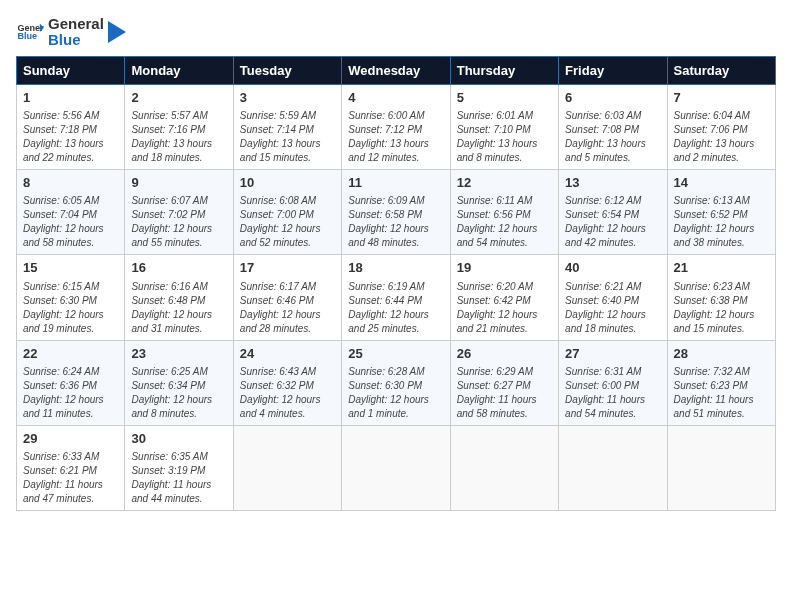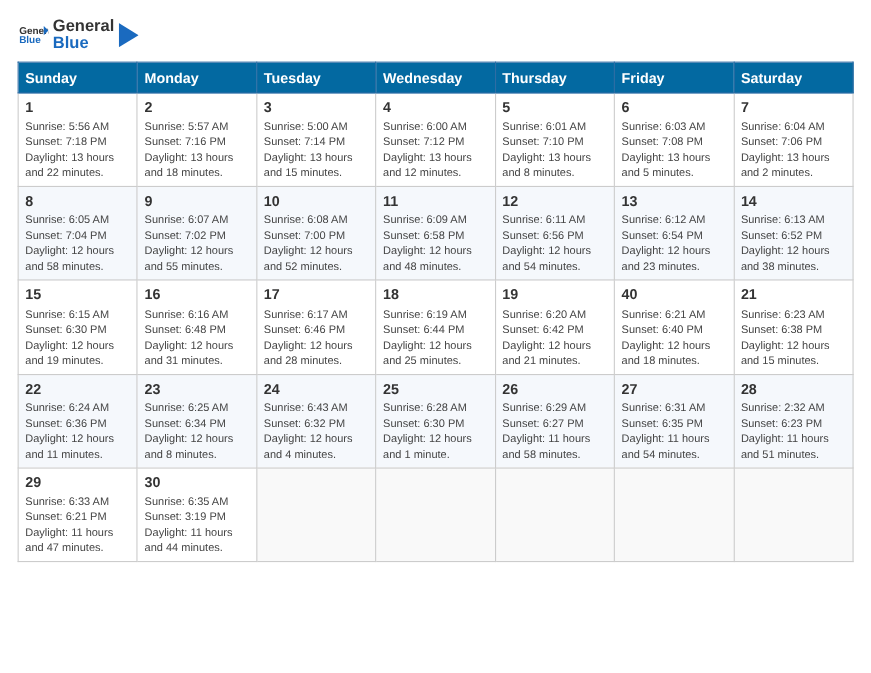--- a/index.html
+++ b/index.html
@@ -36,21 +36,21 @@
     .subtitle {
       font-size: 16px;
       color: #333;
     }
     table {
       width: 100%;
       border-collapse: collapse;
       font-size: 11px;
     }
     thead tr th {
-      background-color: #0369a1;
+      background-color: #0f172a;
       color: #fff;
       text-align: left;
       padding: 6px 6px;
       font-size: 13px;
       font-weight: bold;
       border: 1px solid #2e6da4;
     }
     tbody tr td {
       border: 1px solid #ccc;
       padding: 4px 6px;
@@ -68,20 +68,21 @@
     }
     .day-number {
       font-size: 13px;
       font-weight: bold;
       display: block;
       margin-bottom: 2px;
     }
     .day-details {
       font-size: 10px;
       color: #444;
+      font-style: italic;
     }
     .empty-cell {
       background: #f9f9f9 !important;
     }
   </style>
 </head>
 <body>
 
 <div class="header-area">
   <div class="logo">
@@ -134,21 +135,21 @@
         <span class="day-number">2</span>
         <div class="day-details">
           <div>Sunrise: 5:57 AM</div>
           <div>Sunset: 7:16 PM</div>
           <div>Daylight: 13 hours and 18 minutes.</div>
         </div>
       </td>
         <td>
         <span class="day-number">3</span>
         <div class="day-details">
-          <div>Sunrise: 5:00 AM</div>
+          <div>Sunrise: 5:59 AM</div>
           <div>Sunset: 7:14 PM</div>
           <div>Daylight: 13 hours and 15 minutes.</div>
         </div>
       </td>
         <td>
         <span class="day-number">4</span>
         <div class="day-details">
           <div>Sunrise: 6:00 AM</div>
           <div>Sunset: 7:12 PM</div>
           <div>Daylight: 13 hours and 12 minutes.</div>
@@ -218,21 +219,21 @@
           <div>Sunrise: 6:11 AM</div>
           <div>Sunset: 6:56 PM</div>
           <div>Daylight: 12 hours and 54 minutes.</div>
         </div>
       </td>
         <td>
         <span class="day-number">13</span>
         <div class="day-details">
           <div>Sunrise: 6:12 AM</div>
           <div>Sunset: 6:54 PM</div>
-          <div>Daylight: 12 hours and 23 minutes.</div>
+          <div>Daylight: 12 hours and 42 minutes.</div>
         </div>
       </td>
         <td>
         <span class="day-number">14</span>
         <div class="day-details">
           <div>Sunrise: 6:13 AM</div>
           <div>Sunset: 6:52 PM</div>
           <div>Daylight: 12 hours and 38 minutes.</div>
         </div>
       </td>
@@ -333,28 +334,28 @@
         <div class="day-details">
           <div>Sunrise: 6:29 AM</div>
           <div>Sunset: 6:27 PM</div>
           <div>Daylight: 11 hours and 58 minutes.</div>
         </div>
       </td>
         <td>
         <span class="day-number">27</span>
         <div class="day-details">
           <div>Sunrise: 6:31 AM</div>
-          <div>Sunset: 6:35 PM</div>
+          <div>Sunset: 6:00 PM</div>
           <div>Daylight: 11 hours and 54 minutes.</div>
         </div>
       </td>
         <td>
         <span class="day-number">28</span>
         <div class="day-details">
-          <div>Sunrise: 2:32 AM</div>
+          <div>Sunrise: 7:32 AM</div>
           <div>Sunset: 6:23 PM</div>
           <div>Daylight: 11 hours and 51 minutes.</div>
         </div>
       </td>
       </tr>
       <tr>
         <td>
         <span class="day-number">29</span>
         <div class="day-details">
           <div>Sunrise: 6:33 AM</div>

